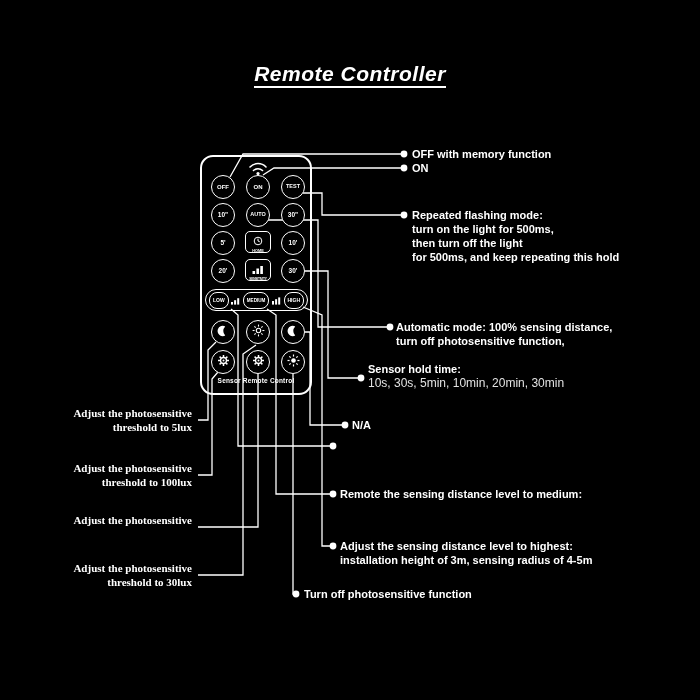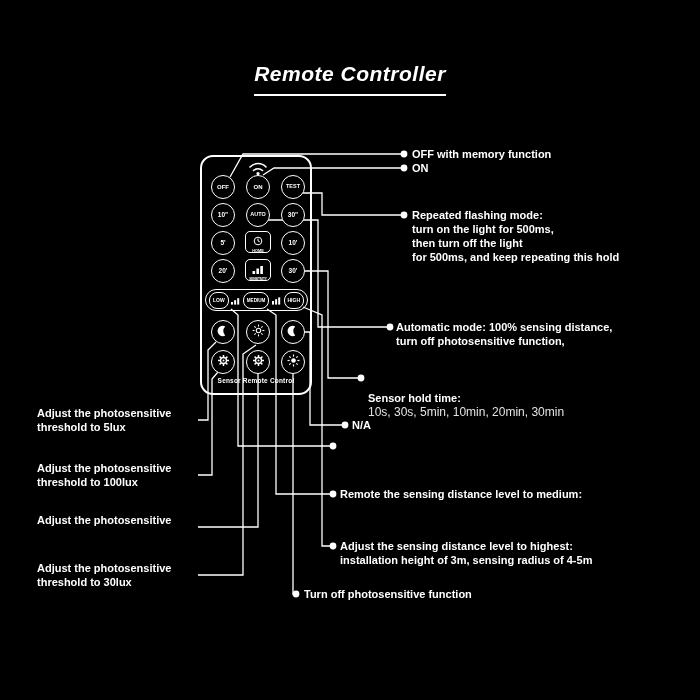--- a/index.html
+++ b/index.html
@@ -1,20 +1,20 @@
 <!DOCTYPE html>
 <html><head>
 <meta charset="utf-8">
 <style>
   html,body{margin:0;padding:0;background:#000;}
   .stage{position:relative;width:700px;height:700px;background:#000;color:#fff;
          font-family:"Liberation Sans",sans-serif;overflow:hidden;}
   .title-wrap{position:absolute;top:62px;left:0;width:100%;text-align:center;}
   .title{display:inline-block;font-style:italic;font-weight:bold;font-size:21px;
-         border-bottom:2px solid #fff;padding-bottom:8px;letter-spacing:.5px;}
+         border-bottom:2px solid #fff;padding-bottom:0;letter-spacing:.5px;}
   .overlay{position:absolute;left:0;top:0;width:700px;height:700px;}
   .remote{position:absolute;left:200px;top:155px;width:112px;height:240px;
           border:2px solid #fff;border-radius:13px;box-sizing:border-box;background:transparent;}
   .btn{position:absolute;box-sizing:border-box;border:1.5px solid #fff;background:#000;color:#fff;
        display:flex;align-items:center;justify-content:center;font-weight:bold;text-align:center;line-height:1;}
   .circle{width:24px;height:24px;border-radius:50%;}
   .sq{width:26px;height:22px;border-radius:5px;flex-direction:column;gap:1px;padding-top:2px;}
   .c1{left:9px}.c2{left:44px}.c3{left:79px}
   .r1{top:18px}.r2{top:46px}.r3{top:74px}.r4{top:102px}.r6{top:163px}.r7{top:193px}
   .sqc{left:43px;}
@@ -23,21 +23,21 @@
         padding:0 3px;box-sizing:border-box;}
   .pill{border:1.2px solid #fff;border-radius:8px;height:15px;display:flex;align-items:center;
         justify-content:center;font-weight:bold;padding:0 3px;background:#000;}
   .fs6{font-size:6px}.fs55{font-size:5.5px}.fs65{font-size:6.5px}.fs5{font-size:5px}
   .fs46{font-size:4.6px}.fs38{font-size:3.8px}.fs32{font-size:3.2px;letter-spacing:-.2px}
   .footer{position:absolute;left:0;top:220px;width:100%;text-align:center;font-size:6.5px;
           font-weight:bold;letter-spacing:.2px;}
   .ann{position:absolute;font-weight:bold;font-size:11px;line-height:14px;white-space:nowrap;}
   .ann div{white-space:nowrap;}
   .ann .sub{font-weight:normal;color:#e2e2e2;font-size:12px;}
-  .ann-l{width:155px;}
+  .ann-l{text-align:right;width:155px;font-family:Liberation Serif, serif;}
 </style>
 </head>
 <body>
 
 <div class="stage">
 
   <svg class="overlay" viewBox="0 0 700 700">
     <g fill="none" stroke="#ffffff" stroke-width="1.3">
       <polyline points="230,177 243,154 401,154"></polyline>
       <polyline points="263,175 274,168 401,168"></polyline>
@@ -229,21 +229,21 @@
   <div class="ann" style="left:412px;top:208px">
     <div>Repeated flashing mode:</div>
     <div>turn on the light for 500ms,</div>
     <div>then turn off the light</div>
     <div>for 500ms, and keep repeating this hold</div>
   </div>
   <div class="ann" style="left:396px;top:320px">
     <div>Automatic mode: 100% sensing distance,</div>
     <div>turn off photosensitive function,</div>
   </div>
-  <div class="ann" style="left:368px;top:391px">
+  <div class="ann" style="left:368px;top:362px">
     <div>Sensor hold time:</div>
     <div class="sub">10s, 30s, 5min, 10min, 20min, 30min</div>
   </div>
   <div class="ann" style="left:352px;top:418px">
     <div>N/A</div>
   </div>
   <div class="ann" style="left:340px;top:487px">
     <div>Remote the sensing distance level to medium:</div>
   </div>
   <div class="ann" style="left:340px;top:539px">

